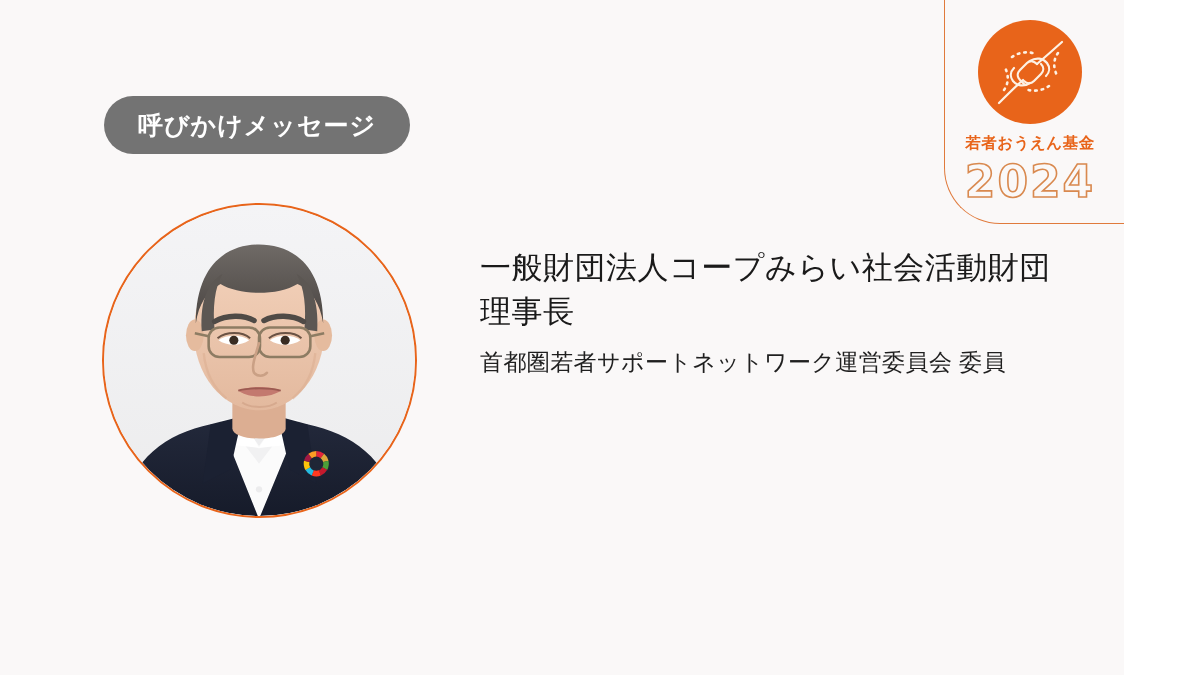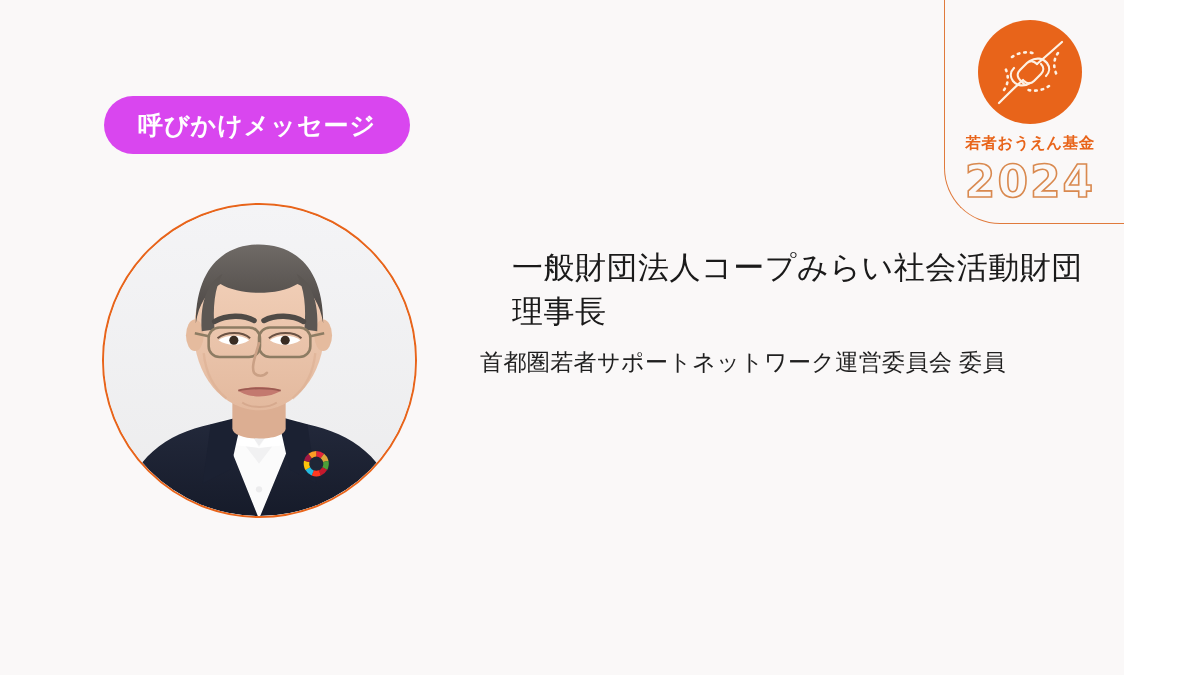--- a/index.html
+++ b/index.html
@@ -60,21 +60,21 @@
     font-family:"DejaVu Sans",sans-serif;
   }
 
   
   .badge-pill {
     position:absolute;
     left:104px; top:96px;
     height:58px;
     padding:0 34px;
     border-radius:29px;
-    background:#d946ef;
+    background:#737373;
     color:#ffffff;
     font-size:25px;
     font-weight:700;
     letter-spacing:1px;
     display:flex; align-items:center; justify-content:center;
     white-space:nowrap;
   }
 
   
   .portrait {
@@ -101,21 +101,20 @@
     color:#111111;
     letter-spacing:2px;
     white-space:nowrap;
   }
   .org-lines {
     margin-top:18px;
     font-size:31px;
     line-height:1.42;
     color:#1a1a1a;
     letter-spacing:0.5px;
-    margin-left:32px;
   }
   .org-line { white-space:nowrap; }
   .role-line {
     margin-top:12px;
     font-size:23px;
     line-height:1.4;
     color:#1f1f1f;
     letter-spacing:0.4px;
     white-space:nowrap;
   }

